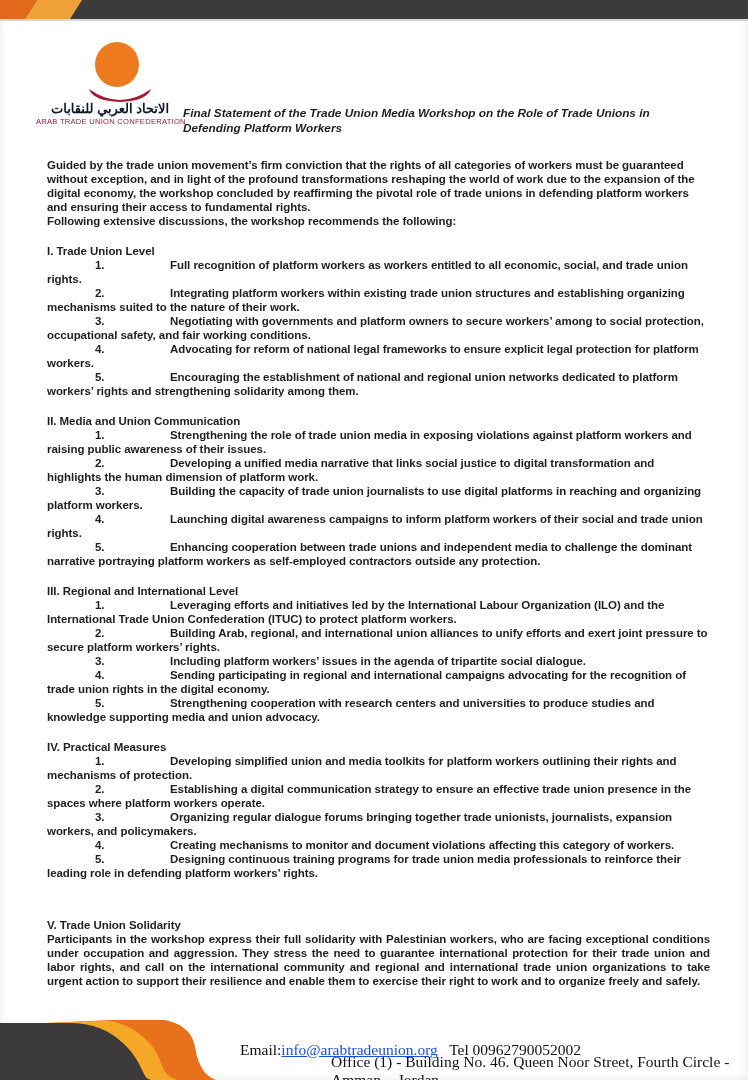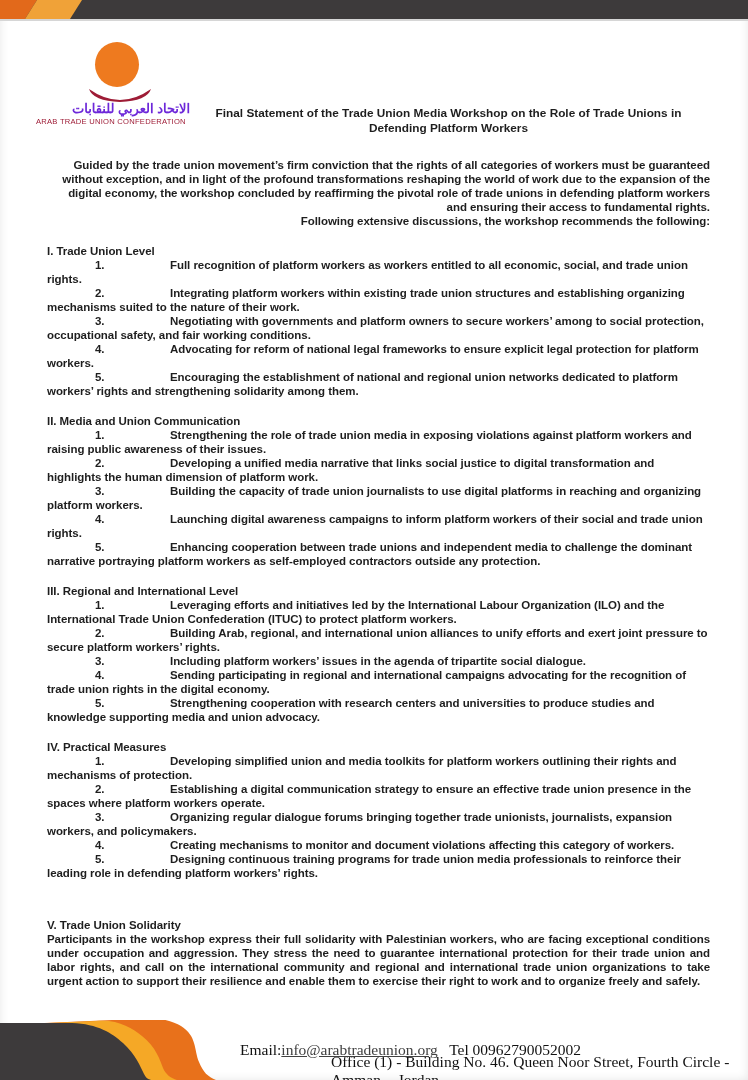--- a/index.html
+++ b/index.html
@@ -19,54 +19,54 @@
   
   .header { position: absolute; top: 21px; left: 0; width: 748px; height: 124px; }
   .logo-circle {
     position: absolute; left: 95px; top: 21px;
     width: 44px; height: 45px; border-radius: 50%;
     background: #EE7A1F;
   }
   .logo-crescent { position: absolute; left: 87px; top: 66px; width: 66px; height: 17px; }
   .logo-arabic {
     position: absolute; left: 30px; top: 80px; width: 160px;
-    font-size: 13px; color: #6d28d9; font-weight: 700;
+    text-align: center; font-size: 13px; color: #0f172a; font-weight: 700;
     direction: rtl;
   }
   .logo-orgname {
     position: absolute; left: 36px; top: 96px; width: 150px;
     font-size: 7.6px; font-weight: 400; letter-spacing: 0.25px;
     color: #9E1C36; white-space: nowrap;
   }
   .doc-title {
     position: absolute; left: 183px; right: 34px; top: 85px;
-    text-align: center;
-    font-size: 11.8px; line-height: 15px; font-weight: 700; color: #1e1e1e;
+    text-align: left;
+    font-size: 11.8px; line-height: 15px; font-weight: 700; color: #1e1e1e; font-style: italic;
   }
   
   .content {
     position: absolute; top: 145px; left: 0; width: 748px;
     padding: 13px 38px 0 47px;
     font-size: 11.5px; line-height: 14px; font-weight: 700; color: #1e1e1e;
     letter-spacing: -0.05px;
   }
-  .intro p { text-align: right; }
+  .intro p { text-align: left; }
   .section { margin-top: 16px; }
   .section-solidarity { margin-top: 38px; }
   .item .num { display: inline-block; width: 123px; padding-left: 48px; }
   .justified { text-align: justify; }
   
   .footer-address, .footer-contact {
     position: absolute;
     font-family: "Liberation Serif", serif;
     font-size: 15.5px; color: #111; white-space: pre-wrap;
   }
   .footer-address { left: 331px; top: 1053px; }
   .footer-contact { left: 240px; top: 1041px; }
-  .email-link { color: #404040; text-decoration: underline; cursor: pointer; }
+  .email-link { color: #1d4ed8; text-decoration: underline; cursor: pointer; }
   .footer-wave { position: absolute; left: 0; bottom: 0; width: 230px; height: 60px; display: block; }
 </style>
 </head>
 <body>
 
 <div class="page">
 
   <svg class="top-strip" viewBox="0 0 748 21" preserveAspectRatio="none">
     <rect x="0" y="0" width="748" height="19" fill="#3D3A3B"></rect>
     <polygon points="0,0 37,0 25,19 0,19" fill="#E2691B"></polygon>

